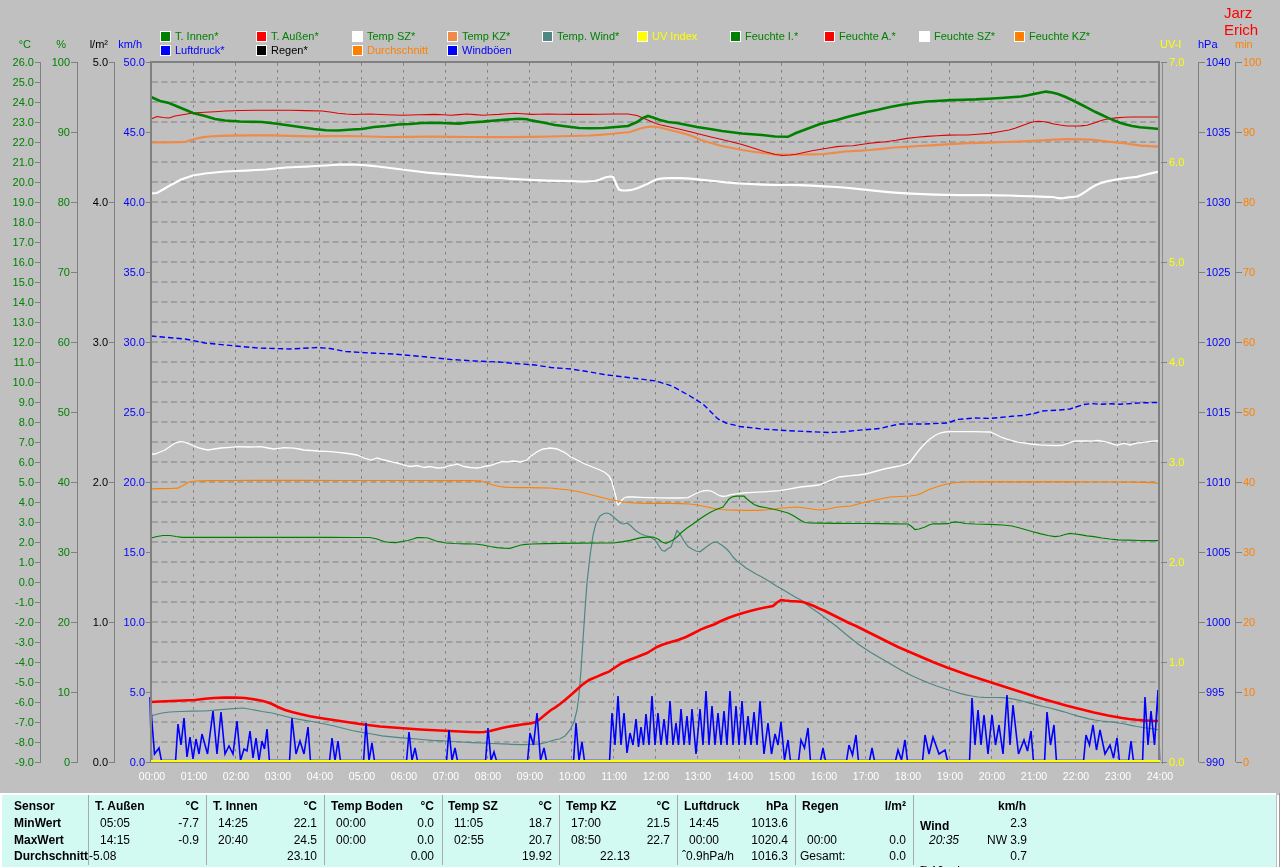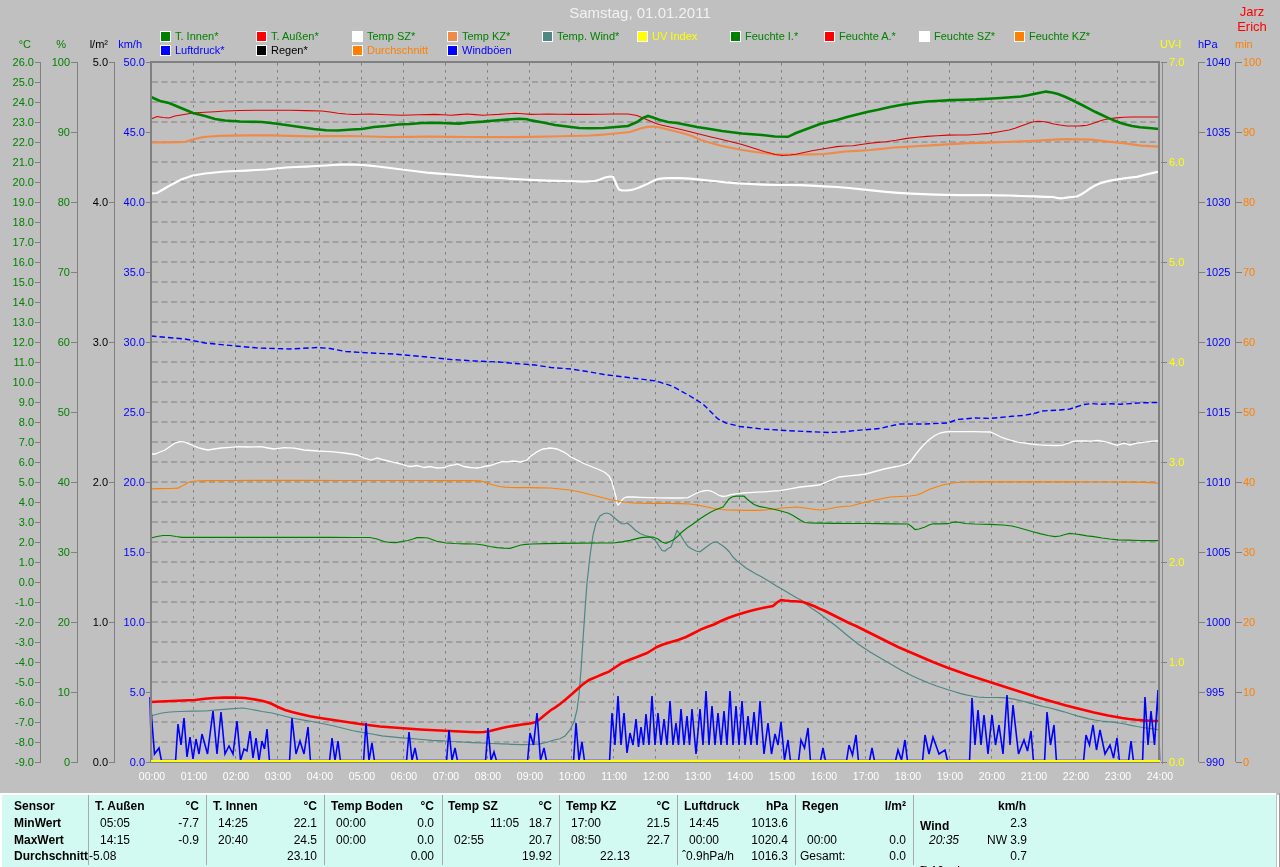--- a/index.html
+++ b/index.html
@@ -3,22 +3,21 @@
 <style>
 html,body{margin:0;padding:0;}
 #root{position:relative;width:1280px;height:867px;background:#c0c0c0;overflow:hidden;font-family:"Liberation Sans",sans-serif;}
 .sq{position:absolute;width:9px;height:9px;outline:1px solid #ffffff;}
 .ll{position:absolute;font-size:11px;line-height:13px;white-space:nowrap;}
 .tc{position:absolute;font-size:12px;line-height:13px;white-space:nowrap;color:#000;}
 #tbl{position:absolute;left:0px;top:793px;width:1276px;height:72px;background:#d2f9f2;border-top:2px solid #ffffff;}
 </style></head>
 <body>
 <div id="root">
-<div style="position:absolute;left:0;top:0;width:1280px;text-align:center;font-size:15px;color:#f2f2f2;top:4px;">Samstag, 01.01.2011</div>
-<div style="position:absolute;left:1224px;top:4px;font-size:13px;color:#ff0000;text-align:center;">Jarz Erich</div>
+<div style="position:absolute;left:1224px;top:4px;font-size:15px;color:#ff0000;">Jarz Erich</div>
 <div class="sq" style="left:161px;top:32px;background:#008000"></div>
 <div class="ll" style="left:175px;top:30px;color:#008000">T. Innen*</div>
 <div class="sq" style="left:257px;top:32px;background:#ff0000"></div>
 <div class="ll" style="left:271px;top:30px;color:#008000">T. Außen*</div>
 <div class="sq" style="left:353px;top:32px;background:#ffffff"></div>
 <div class="ll" style="left:367px;top:30px;color:#008000">Temp SZ*</div>
 <div class="sq" style="left:448px;top:32px;background:#f08a48"></div>
 <div class="ll" style="left:462px;top:30px;color:#008000">Temp KZ*</div>
 <div class="sq" style="left:543px;top:32px;background:#4e8784"></div>
 <div class="ll" style="left:557px;top:30px;color:#008000">Temp. Wind*</div>
@@ -248,21 +247,21 @@
 <div class="tc" style="left:207px;top:850px;width:110px;text-align:right;">23.10</div>
 <div class="tc" style="left:331px;top:800px;font-weight:bold;">Temp Boden</div>
 <div class="tc" style="left:324px;top:800px;width:110px;text-align:right;font-weight:bold;">°C</div>
 <div class="tc" style="left:336px;top:817px;">00:00</div>
 <div class="tc" style="left:324px;top:817px;width:110px;text-align:right;">0.0</div>
 <div class="tc" style="left:336px;top:833.5px;">00:00</div>
 <div class="tc" style="left:324px;top:833.5px;width:110px;text-align:right;">0.0</div>
 <div class="tc" style="left:324px;top:850px;width:110px;text-align:right;">0.00</div>
 <div class="tc" style="left:448px;top:800px;font-weight:bold;">Temp SZ</div>
 <div class="tc" style="left:442px;top:800px;width:110px;text-align:right;font-weight:bold;">°C</div>
-<div class="tc" style="left:454px;top:817px;margin-left:36px;">11:05</div>
+<div class="tc" style="left:454px;top:817px;">11:05</div>
 <div class="tc" style="left:442px;top:817px;width:110px;text-align:right;">18.7</div>
 <div class="tc" style="left:454px;top:833.5px;">02:55</div>
 <div class="tc" style="left:442px;top:833.5px;width:110px;text-align:right;">20.7</div>
 <div class="tc" style="left:442px;top:850px;width:110px;text-align:right;">19.92</div>
 <div class="tc" style="left:566px;top:800px;font-weight:bold;">Temp KZ</div>
 <div class="tc" style="left:560px;top:800px;width:110px;text-align:right;font-weight:bold;">°C</div>
 <div class="tc" style="left:571px;top:817px;">17:00</div>
 <div class="tc" style="left:560px;top:817px;width:110px;text-align:right;">21.5</div>
 <div class="tc" style="left:571px;top:833.5px;">08:50</div>
 <div class="tc" style="left:560px;top:833.5px;width:110px;text-align:right;">22.7</div>

